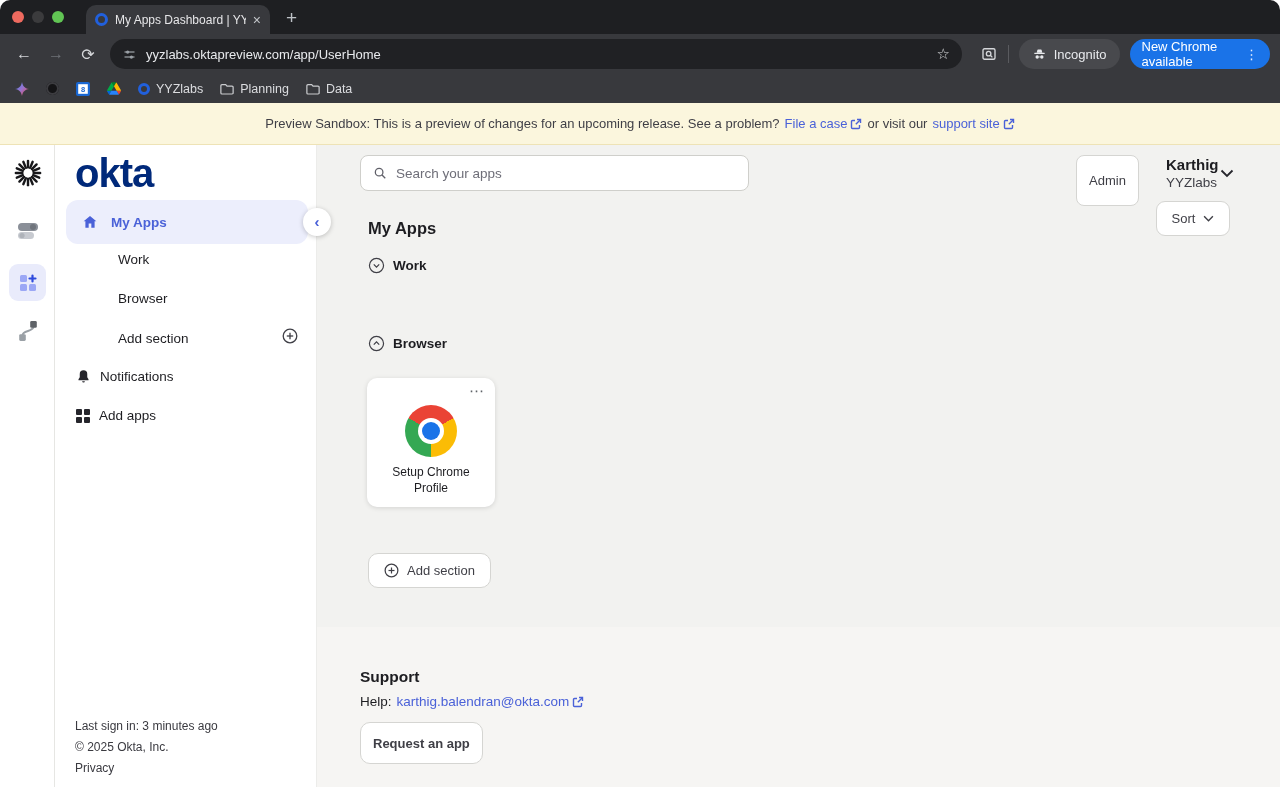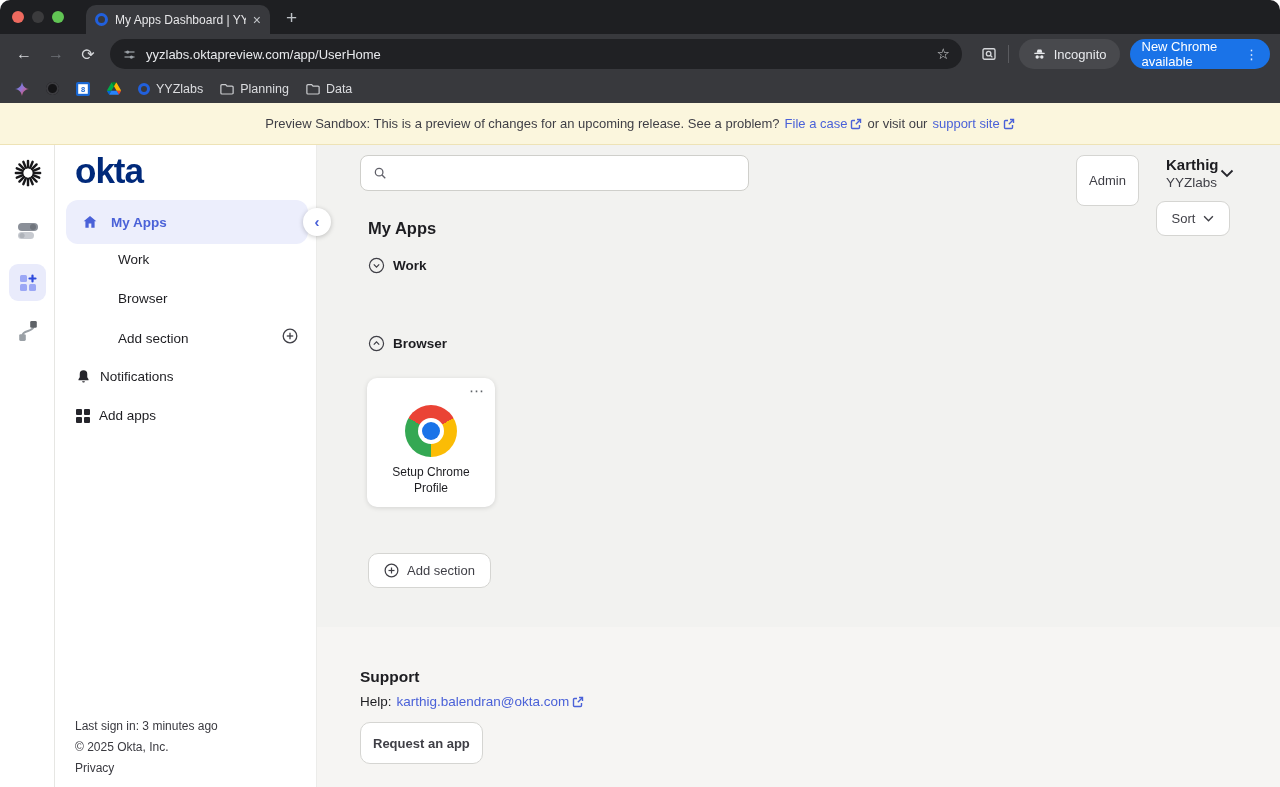--- a/index.html
+++ b/index.html
@@ -36,21 +36,21 @@
   .banner { position:absolute; top:103px; left:0; right:0; height:42px; background:#fbf6dd; border-bottom:1px solid #eee3b6; display:flex; align-items:center; justify-content:center; gap:5px; font-size:13px; color:#3f3f46; }
   .banner a, .link { color:#4a61d8; text-decoration:none; display:inline-flex; align-items:center; gap:3px; cursor:pointer; }
 
   
   .rail { position:absolute; top:145px; left:0; bottom:0; width:55px; background:#fff; border-right:1px solid #e6e6e3; }
   .rail-item { position:absolute; left:0; width:55px; display:flex; justify-content:center; }
   .rail-hl { left:9px; width:37px; height:37px; background:#e9ebfb; border-radius:9px; align-items:center; }
 
   
   .sidebar { position:absolute; top:145px; left:55px; bottom:0; width:262px; background:#fff; border-right:1px solid #ececea; }
-  .okta-logo { position:absolute; left:20px; top:6px; font-size:35px; font-weight:800; letter-spacing:-1px; color:#00297a; }
+  .okta-logo { position:absolute; left:20px; top:6px; font-size:40px; font-weight:800; letter-spacing:-1px; color:#00297a; }
   .nav-sel { position:absolute; left:11px; top:55px; width:242px; height:44px; background:#eceefc; border-radius:12px; display:flex; align-items:center; gap:13px; padding:0 16px; color:#4a61d8; font-size:13.5px; font-weight:700; }
   .sub-item { position:absolute; left:63px; font-size:13.5px; color:#1d1d21; }
   .nav-row { position:absolute; left:21px; display:flex; align-items:center; gap:9px; font-size:13.5px; color:#1d1d21; }
   .plus-circ { position:absolute; left:227px; }
   .side-footer { position:absolute; left:20px; top:571px; font-size:12px; color:#3a3a40; line-height:21px; }
   .collapse-btn { position:absolute; left:303px; top:208px; width:28px; height:28px; border-radius:50%; background:#fff; border:none; box-shadow:0 1px 5px rgba(0,0,0,.22); color:#4a61d8; font-size:15px; font-weight:700; line-height:26px; text-align:center; z-index:5; }
 
   
   .main { position:absolute; top:145px; left:317px; right:0; bottom:0; background:#f2f2f0; }
   .main-lower { position:absolute; top:482px; left:0; right:0; bottom:0; background:#f6f5f3; }
@@ -300,20 +300,21 @@
 <button class="collapse-btn">‹</button>
 
 <div class="main">
   <div class="main-lower"></div>
 
   <div class="search">
     <svg width="14" height="14" viewBox="0 0 24 24" fill="none" stroke="#5f5f68" stroke-width="2.2">
       <circle cx="10.5" cy="10.5" r="6.5"></circle>
         <line x1="15.5" y1="15.5" x2="21" y2="21"></line>
     </svg>
+    <input type="text" placeholder="Search your apps" style="">
   </div>
 
   <button class="btn admin-btn">Admin</button>
   <div class="user">
     <div class="uname">Karthig</div>
     <div class="uorg">YYZlabs</div>
   </div>
   <span class="user-caret">
     <svg width="14" height="9" viewBox="0 0 14 9" fill="none" stroke="#26262c" stroke-width="1.8">
         <polyline points="1.5,1.5 7,7 12.5,1.5"></polyline>

